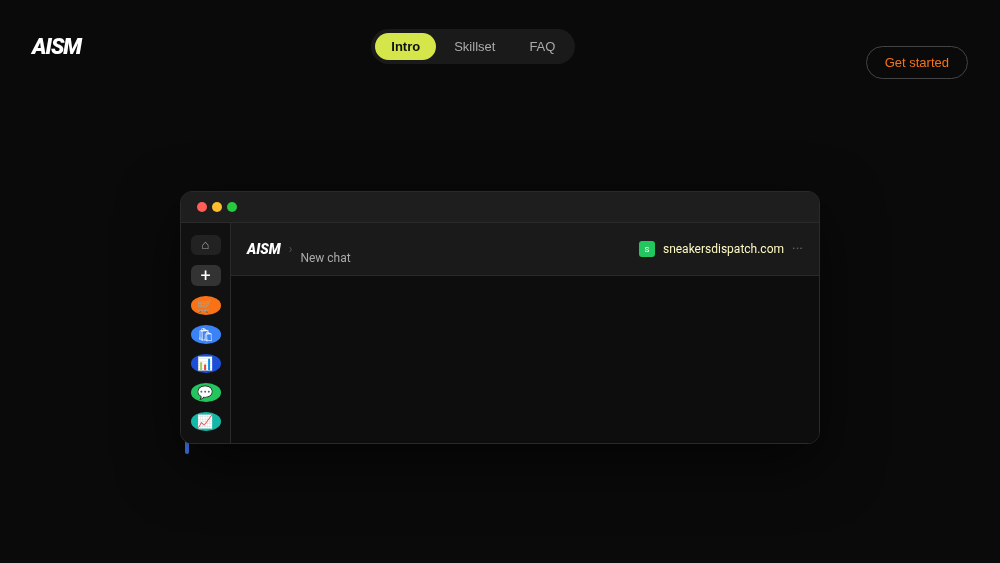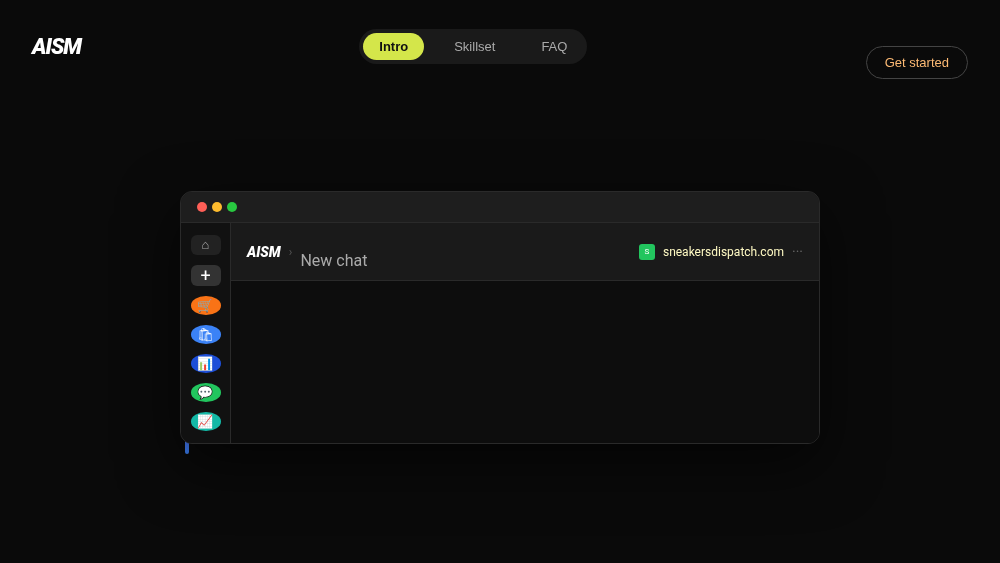--- a/index.html
+++ b/index.html
@@ -31,21 +31,21 @@
       letter-spacing: -1px;
       font-style: italic;
     }
 
     .nav-tabs {
       display: flex;
       align-items: flex-start;
       background: #1a1a1a;
       border-radius: 999px;
       padding: 4px;
-      gap: 14px;
+      gap: 2px;
     }
 
     .nav-tab {
       padding: 6px 16px;
       border-radius: 999px;
       font-size: 13px;
       font-weight: 500;
       cursor: pointer;
       color: #aaa;
       background: transparent;
@@ -55,21 +55,21 @@
 
     .nav-tab.active {
       background: #d4e64a;
       color: #111;
       font-weight: 700;
     }
 
     .get-started-btn {
       background: transparent;
       border: 1px solid #444;
-      color: #fdba74;
+      color: #f97316;
       padding: 8px 18px;
       border-radius: 999px;
       font-size: 13px;
       font-weight: 500;
       cursor: pointer;
       margin-top: 32px;
     }
 
     
     .hero {
@@ -295,21 +295,21 @@
 
     .app-logo-small {
       font-size: 14px;
       font-weight: 900;
       color: #fff;
       font-style: italic;
     }
 
     .app-new-chat {
       color: #aaa;
-      font-size: 16px;
+      font-size: 12px;
       margin-top: 18px;
     }
 
     .app-domain {
       display: flex;
       align-items: center;
       gap: 8px;
     }
 
     .domain-favicon {

